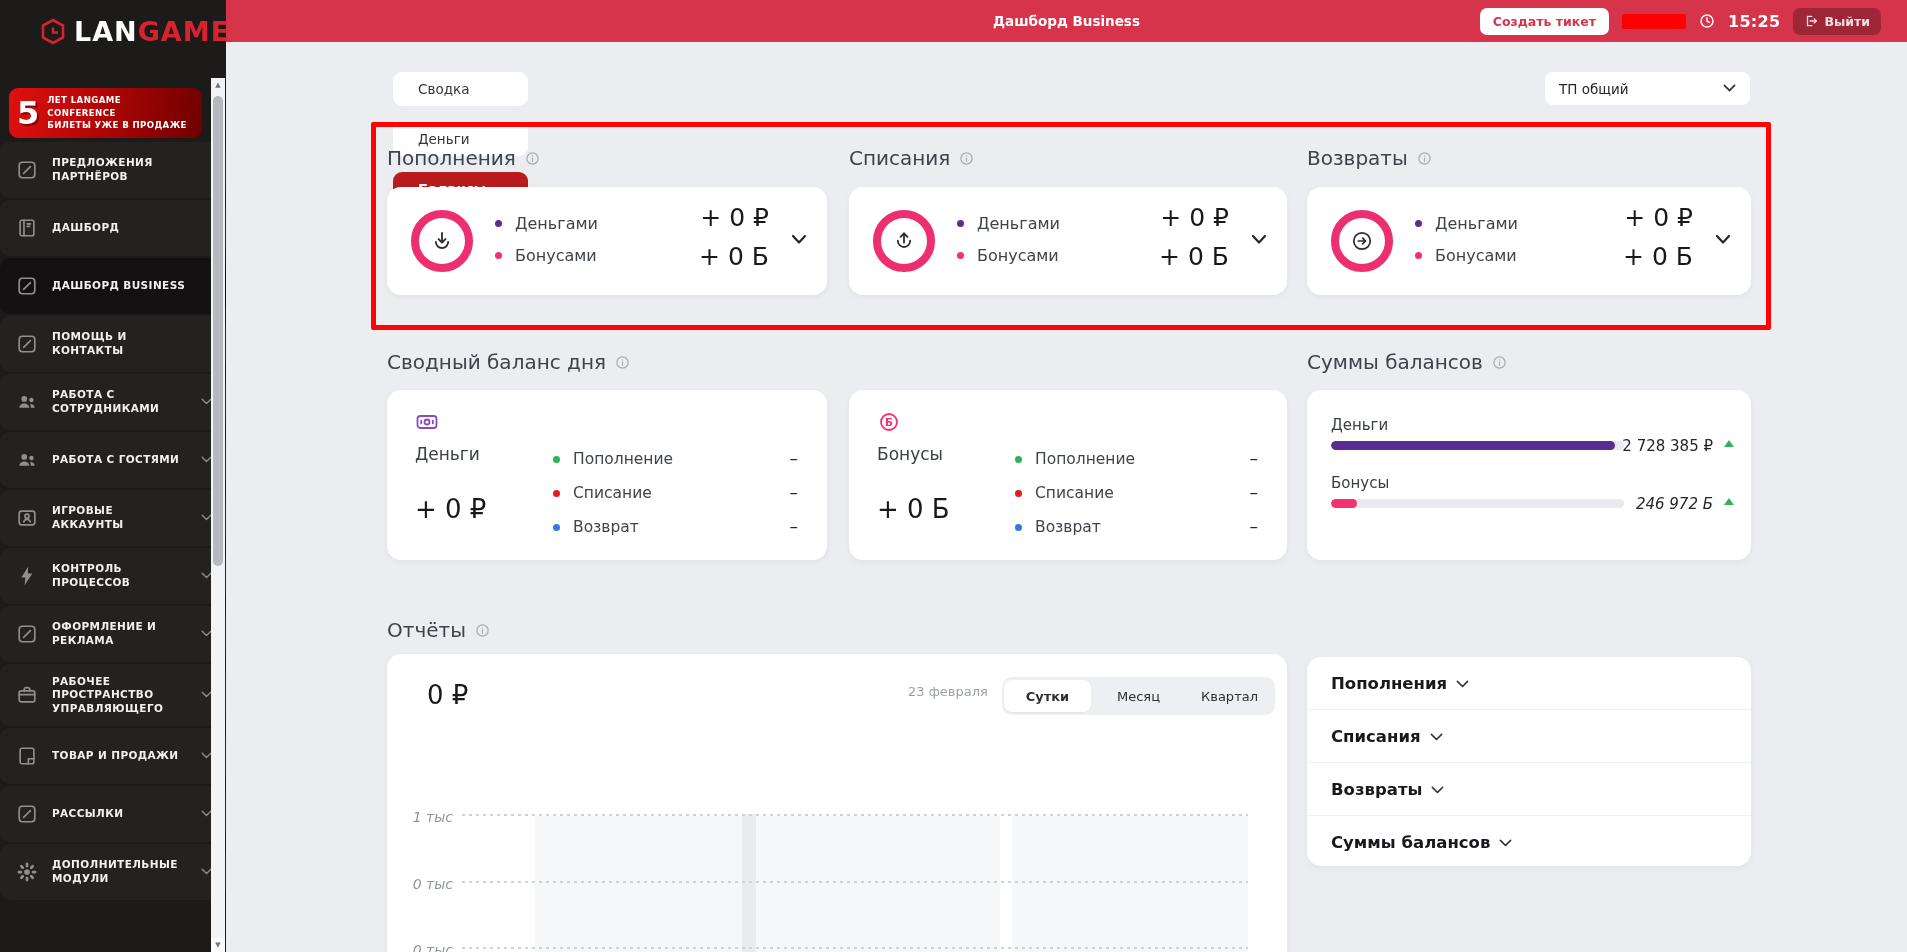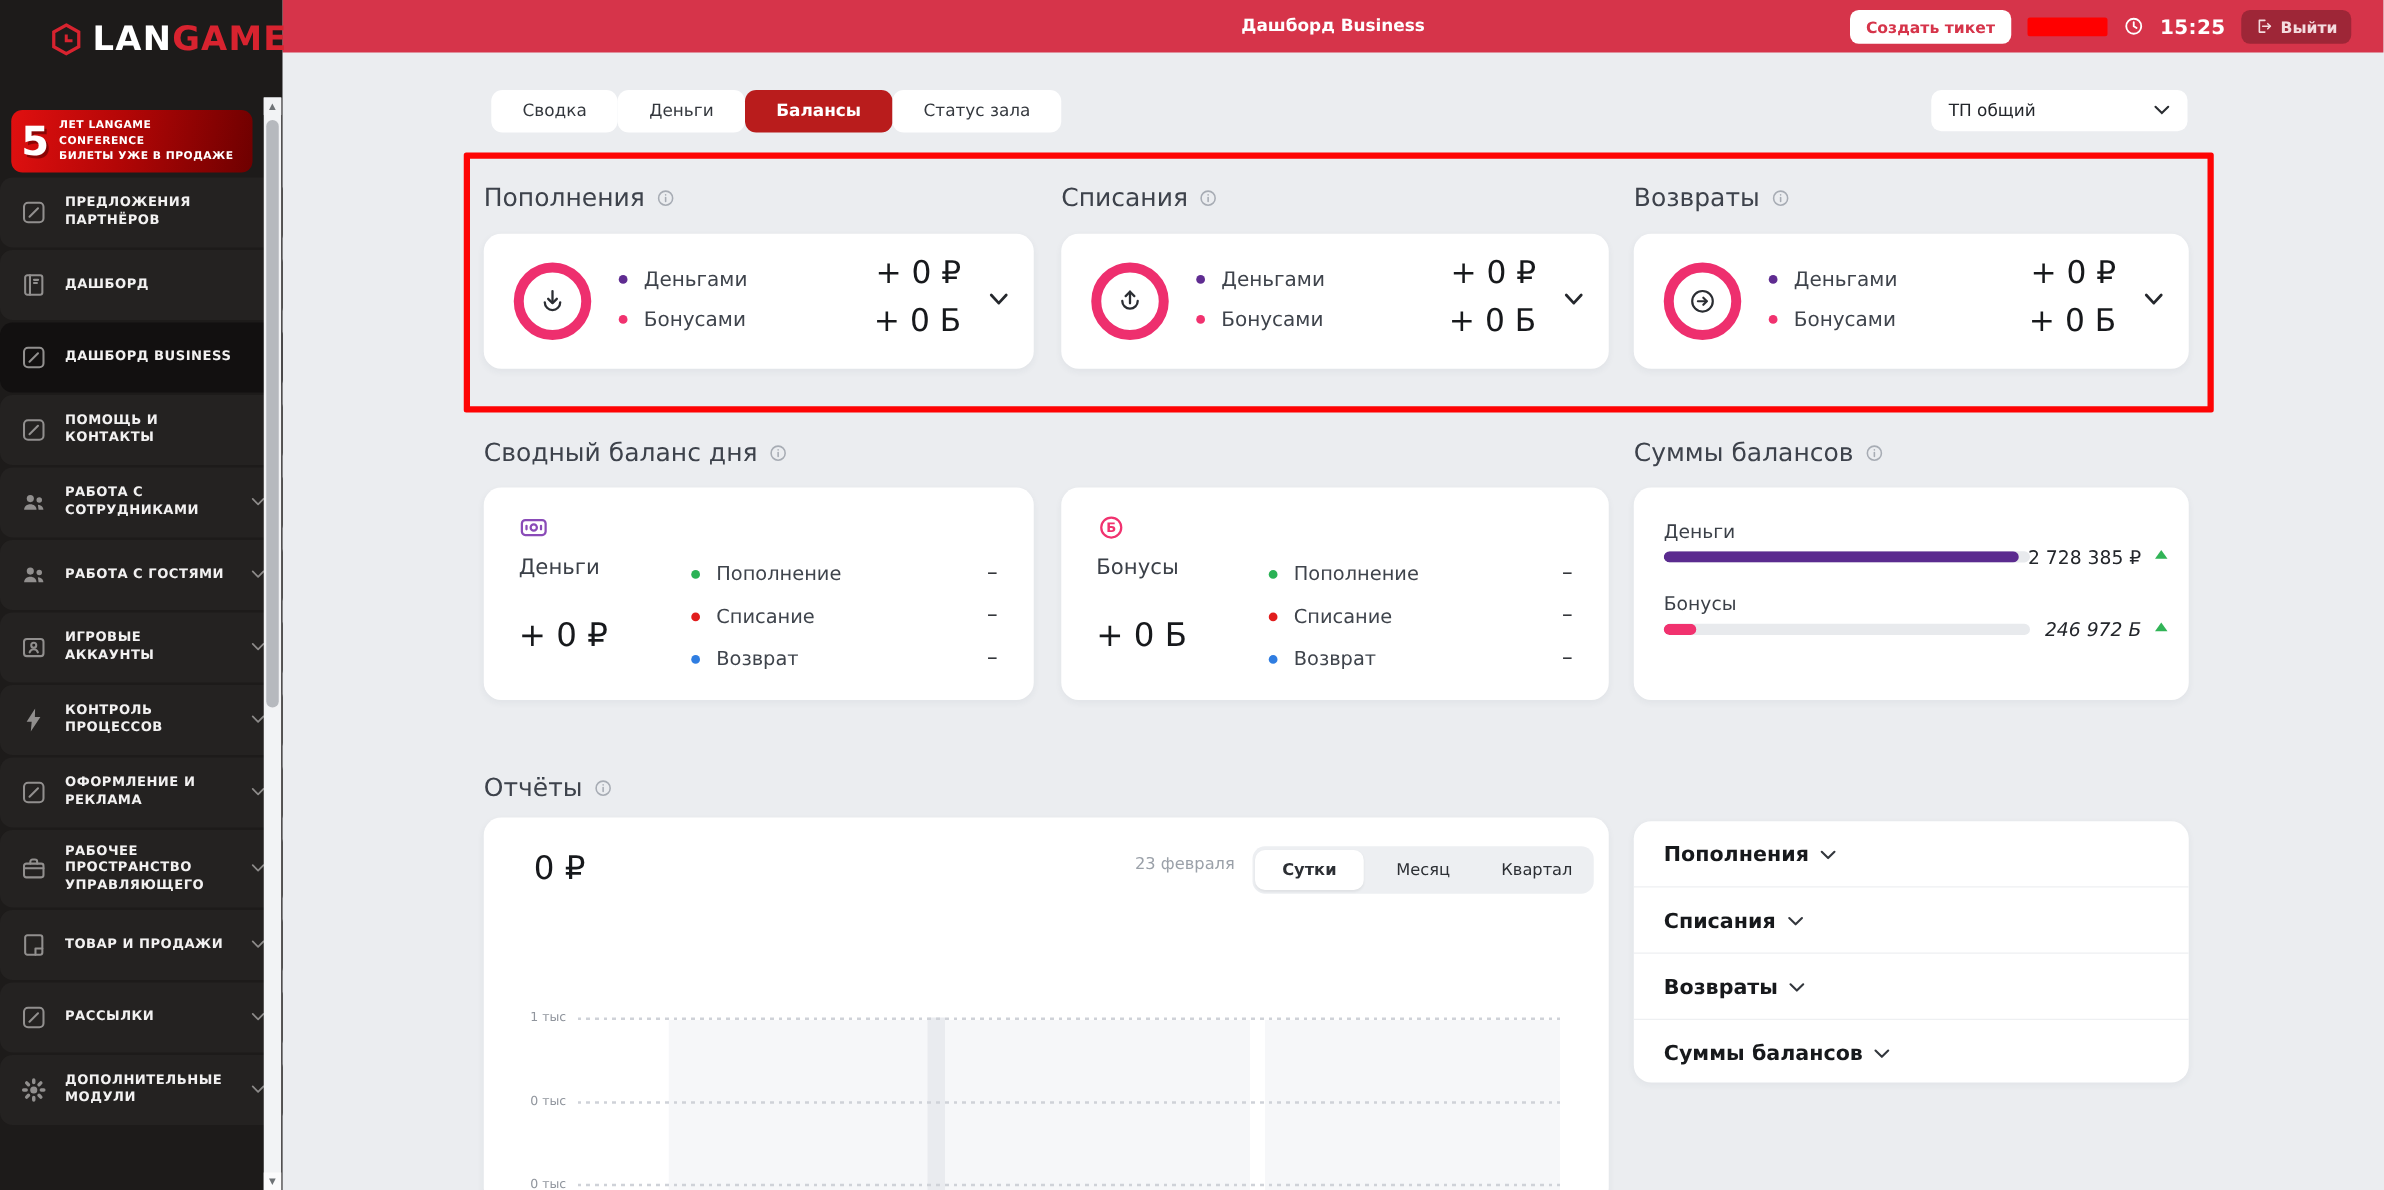--- a/index.html
+++ b/index.html
@@ -48,21 +48,21 @@
   .btn-logout{display:flex;align-items:center;gap:6px;border:none;background:rgba(40,10,14,.32);color:#f4dcdf;
               font-family:inherit;font-size:12.5px;font-weight:600;padding:6px 11px;border-radius:7px;cursor:pointer;}
   .lo-icon{width:14px;height:14px;color:#f4dcdf;}
 
   
   .card{background:#fff;border-radius:14px;box-shadow:0 2px 6px rgba(40,50,70,.05);position:absolute;box-sizing:border-box;}
   .sec-title{position:absolute;display:flex;align-items:center;gap:9px;font-size:20px;color:#3d424b;}
   .info{width:15px;height:15px;color:#a7acb4;cursor:pointer;flex:0 0 15px;}
 
   
-  .tabs{position:absolute;left:393px;top:72px;display:flex;}
+  .tabs{position:absolute;left:393px;top:72px;display:flex;gap:16px;flex-direction:column;}
   .tab{height:34px;display:flex;align-items:center;padding:0 25px;background:#fff;border-radius:9px;
        font-size:13.5px;color:#33373d;cursor:pointer;}
   .tab.active{background:#b91c1c;color:#fff;font-weight:700;}
   .select{position:absolute;left:1545px;top:72px;width:205px;height:33px;background:#fff;border-radius:8px;
           display:flex;align-items:center;justify-content:space-between;padding:0 14px;box-sizing:border-box;
           font-size:13.5px;color:#23262b;cursor:pointer;}
   .sel-chev{width:13px;height:9px;color:#2a2d32;}
 
   
   .hl{position:absolute;left:371px;top:122px;width:1400px;height:208px;border:5px solid #fe0404;border-radius:2px;
@@ -100,21 +100,21 @@
   
   .chart-card{left:387px;top:654px;width:900px;height:310px;}
   .chart-amount{position:absolute;left:40px;top:26px;font-size:26px;font-weight:500;color:#17191c;}
   .chart-date{position:absolute;left:521px;top:30px;font-size:13px;color:#9ba1a9;}
   .seg{position:absolute;left:615px;top:23px;width:273px;height:38px;background:#edeff2;border-radius:10px;
        display:flex;align-items:center;padding:0;box-sizing:border-box;}
   .seg .pseg{flex:1;height:32px;margin:0 2px;display:flex;align-items:center;justify-content:center;
              font-size:13px;color:#2c2f34;border-radius:8px;cursor:pointer;white-space:nowrap;}
   .seg .pseg.active{background:#fff;font-weight:700;box-shadow:0 1px 2px rgba(0,0,0,.06);}
   .plot{position:absolute;left:0;top:120px;right:0;bottom:0;}
-  .ytick{position:absolute;width:42px;text-align:right;font-size:10px;color:#90959d;left:24px;}
+  .ytick{position:absolute;width:42px;text-align:right;font-size:14px;color:#90959d;left:24px;font-style:italic;}
   .gline{position:absolute;left:75px;right:39px;height:2px;
          background:repeating-linear-gradient(90deg,#cfd2d8 0 3px,transparent 3px 7px);}
   .gband{position:absolute;top:42px;bottom:0;background:#f6f7f9;}
   .vband{position:absolute;left:355px;width:14px;top:40px;bottom:0;background:#e9ebef;}
 
   
   .accordion{left:1307px;top:657px;width:444px;height:209px;overflow:hidden;}
   .acc-row{height:52px;display:flex;align-items:center;gap:9px;padding:0 24px;border-top:1px solid #eef0f2;cursor:pointer;}
   .acc-row:first-child{border-top:none;}
   .acc-row .albl{font-size:16.5px;font-weight:700;color:#17191c;}

